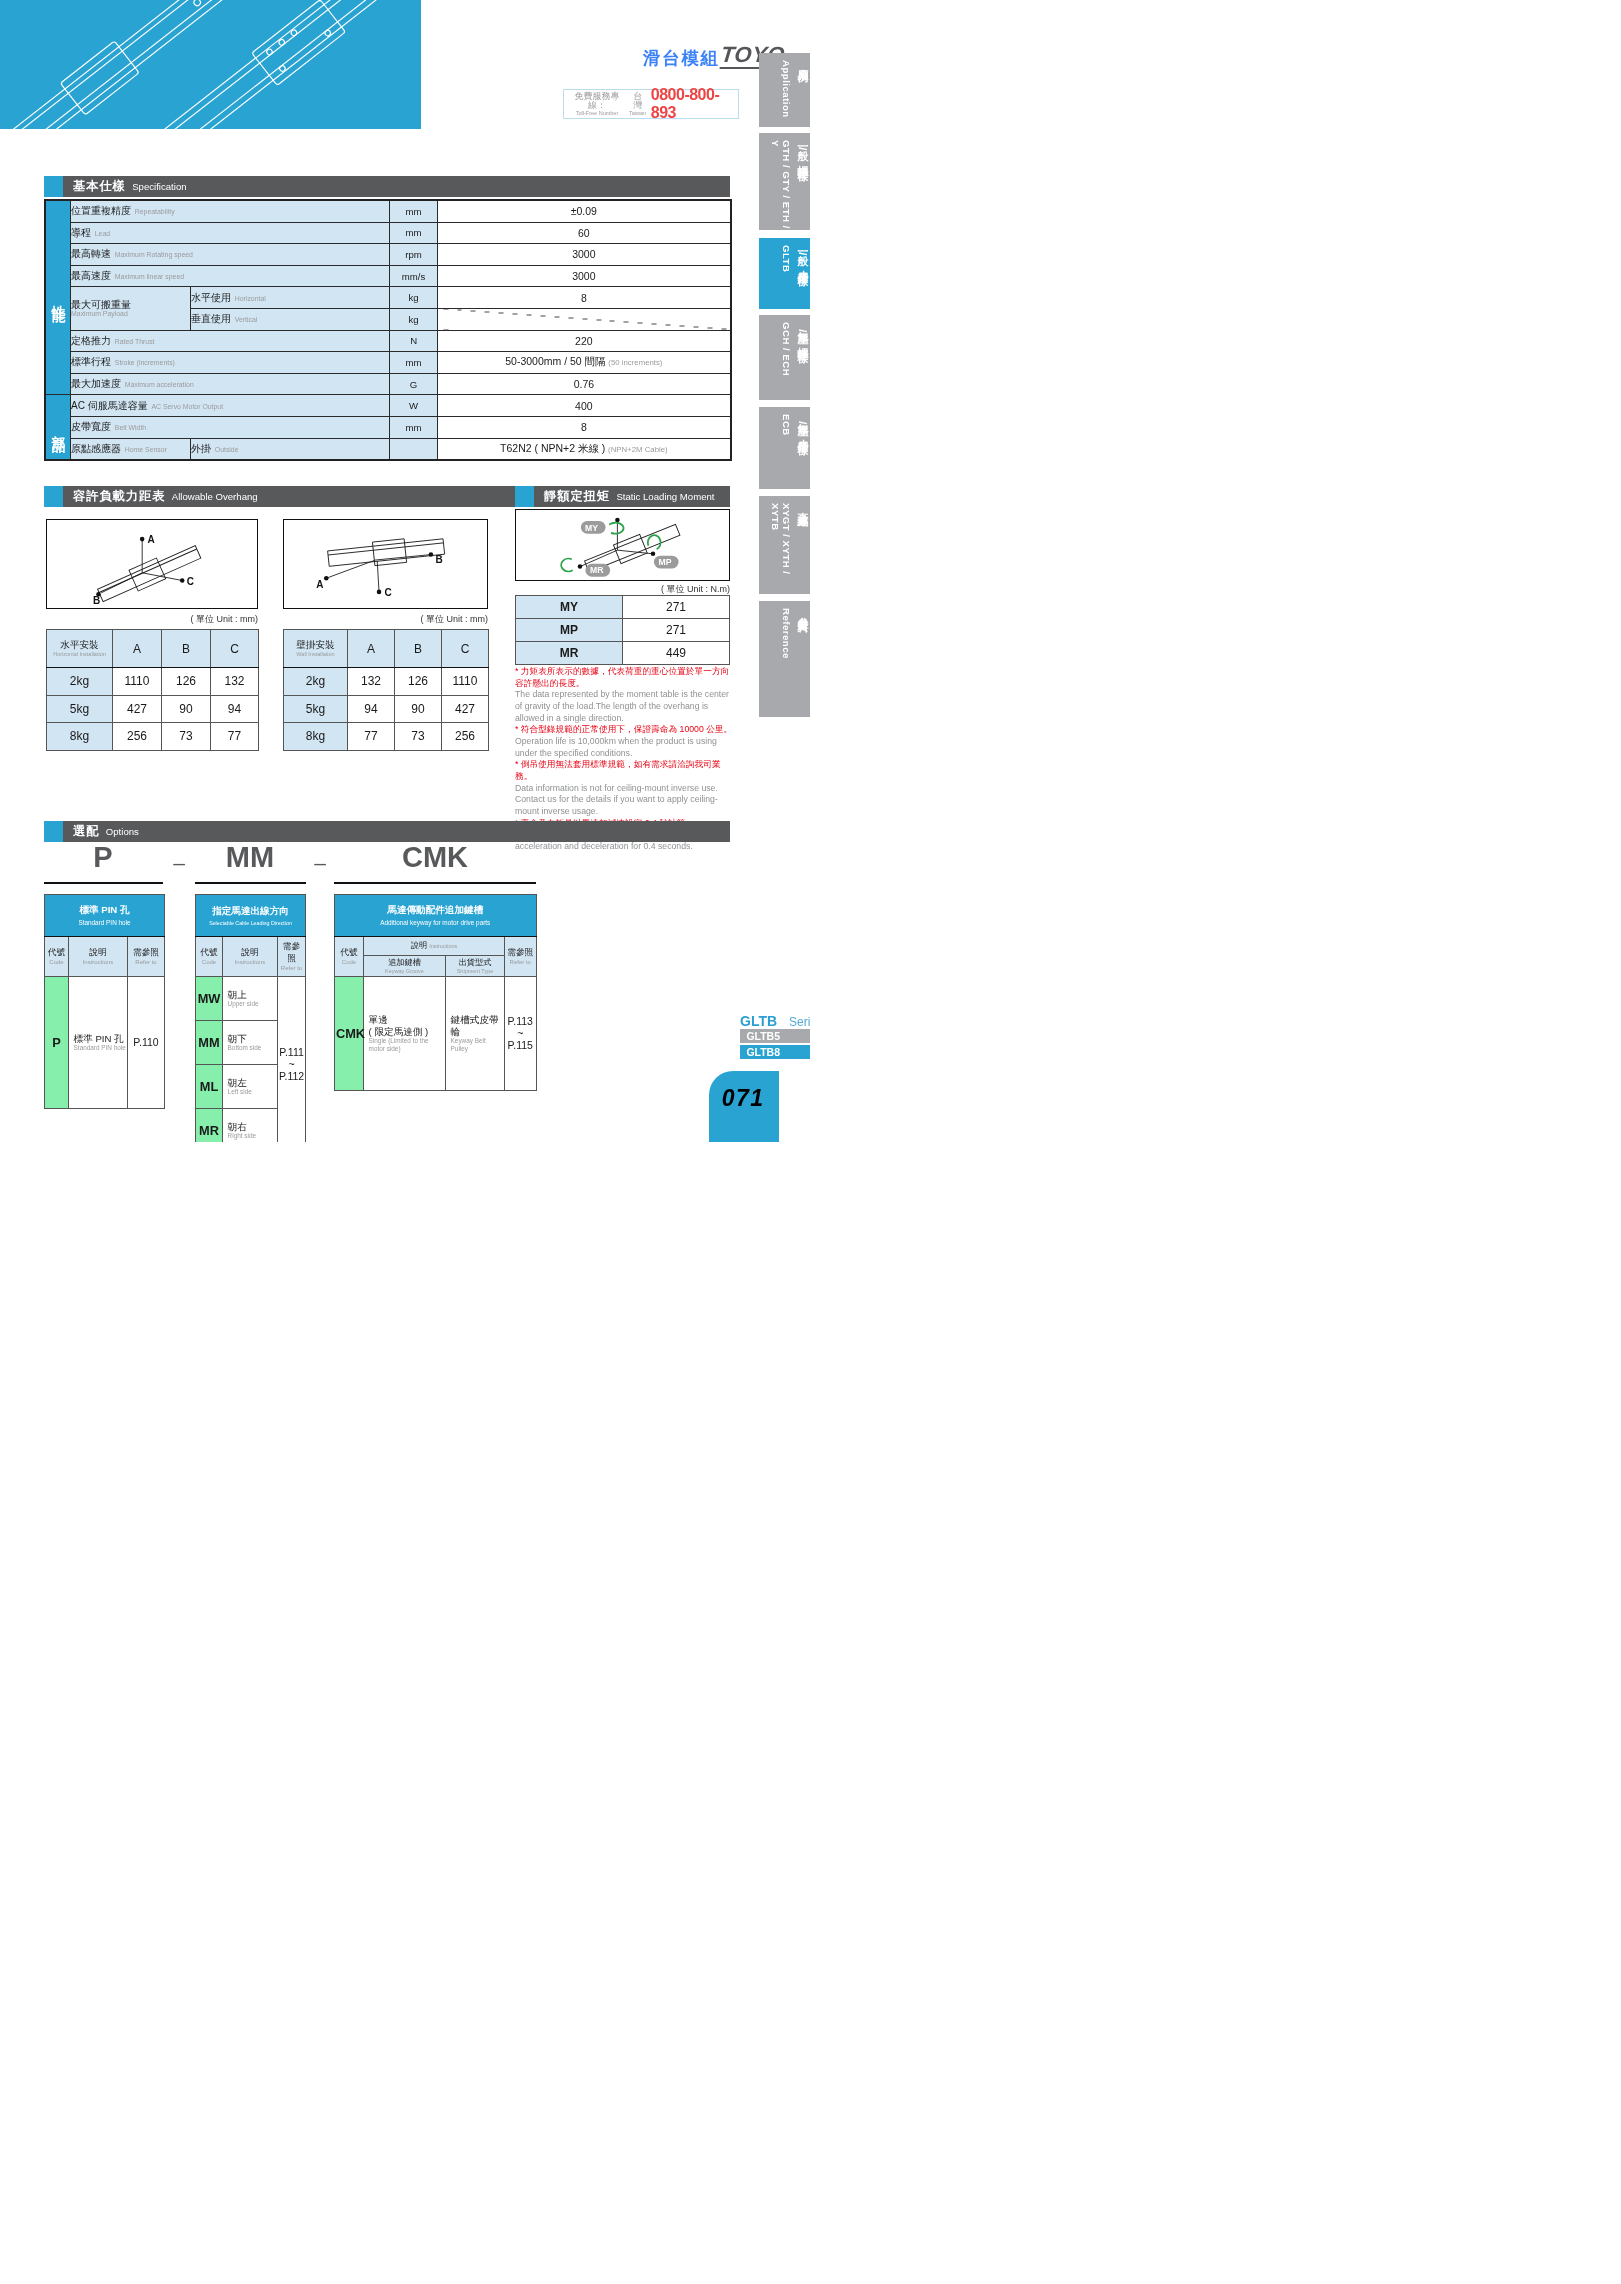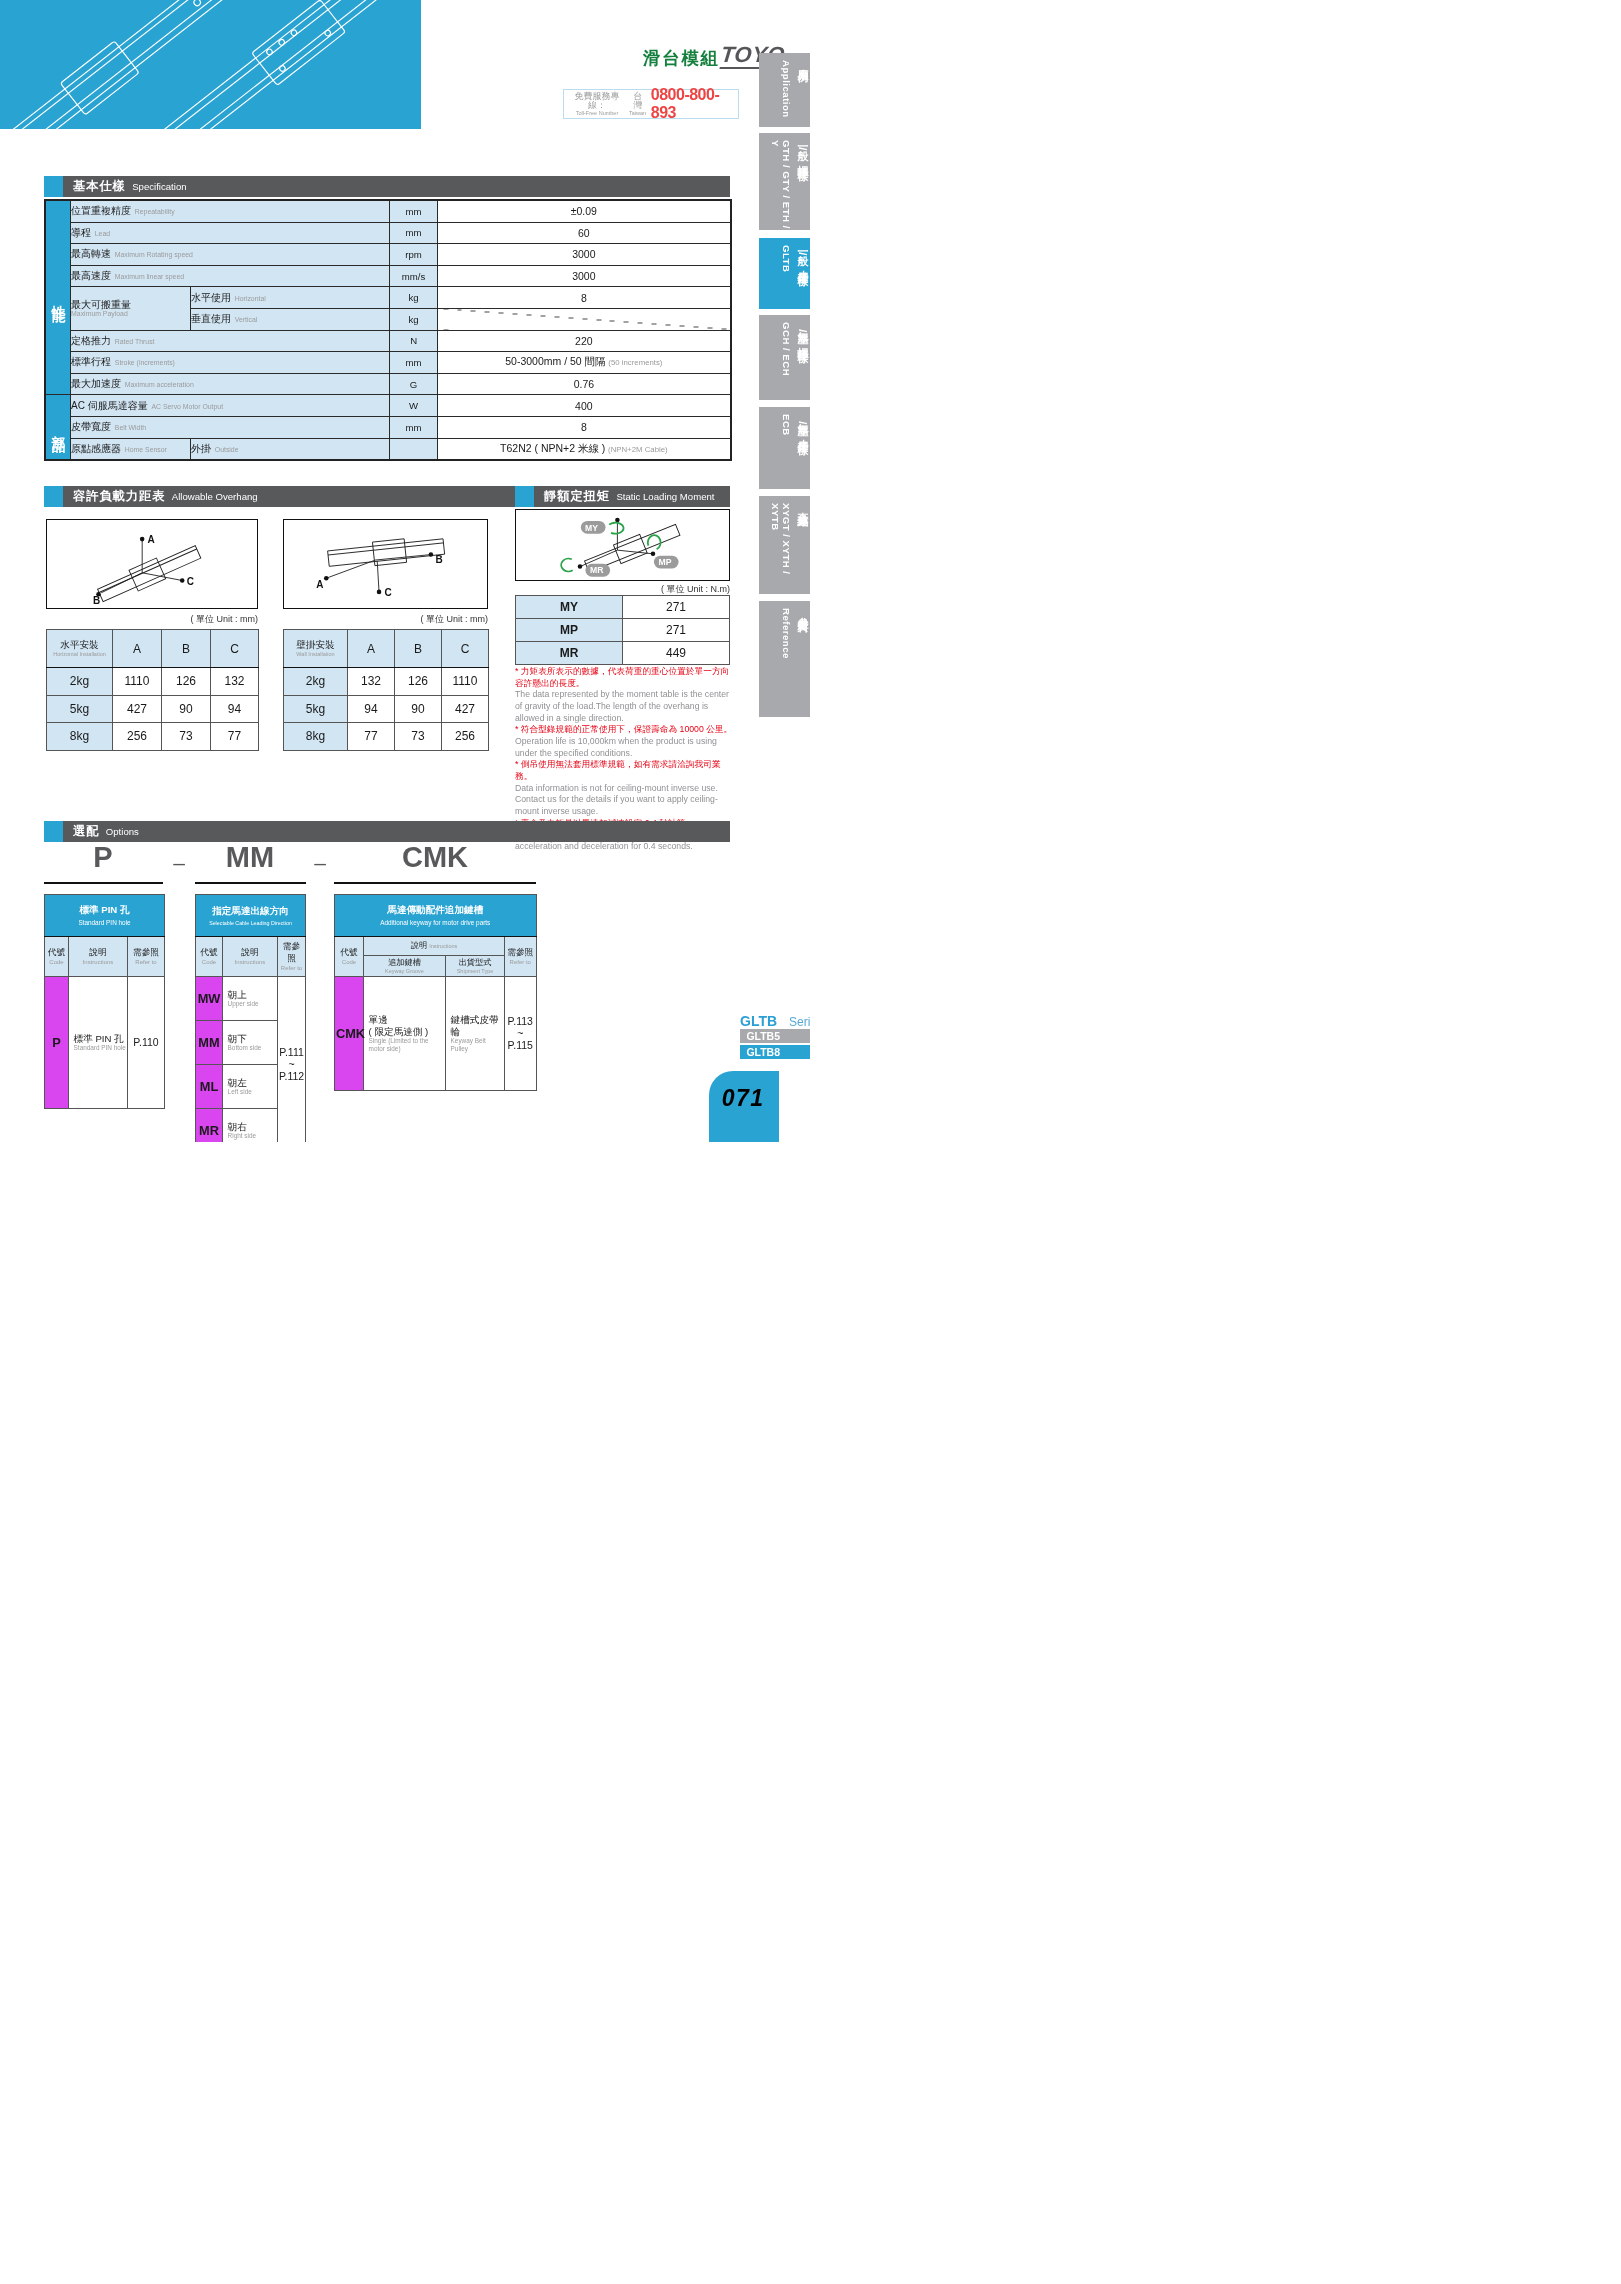--- a/index.html
+++ b/index.html
@@ -3,21 +3,21 @@
 <meta charset="utf-8">
 <style>
   html,body{margin:0;padding:0;}
   body{
     width:810px;height:1142px;position:relative;background:#fff;
     font-family:"Liberation Sans","DejaVu Sans",sans-serif;color:#1a1a1a;overflow:hidden;
   }
   
   .hero{position:absolute;left:0;top:0;width:421px;height:129px;background:#29a3d2;overflow:hidden;}
   
-  .product-zh{position:absolute;left:643px;top:46px;font-size:17.4px;font-weight:bold;color:#15803d;letter-spacing:1.8px;}
+  .product-zh{position:absolute;left:643px;top:46px;font-size:17.4px;font-weight:bold;color:#3b82f6;letter-spacing:1.8px;}
   .toyo{position:absolute;left:721px;top:42px;font-size:22px;font-weight:900;font-style:italic;color:#55565a;letter-spacing:0.5px;transform:skewX(-6deg);}
   .toyo span{border-bottom:2.3px solid #55565a;}
   .tollfree{position:absolute;left:563px;top:89px;width:176px;height:30px;border:0.9px solid #b9ddee;
     display:flex;align-items:center;gap:4.6px;padding:0 5.5px;box-sizing:border-box;}
   .tf-stack{text-align:center;line-height:1.05;}
   .tf-stack .zh{font-size:9px;color:#9b9b9b;}
   .tf-stack .en{font-size:5.5px;color:#9b9b9b;}
   .tf-num{font-size:16px;font-weight:bold;color:#ef4444;letter-spacing:-0.5px;}
   
   .tab{position:absolute;left:759px;width:51px;background:#a7a9ac;color:#fff;
@@ -90,21 +90,21 @@
   .ul1{left:44px;width:119px;} .ul2{left:195px;width:111px;} .ul3{left:334px;width:202px;}
   .opt{position:absolute;top:894px;}
   .opt table{border:1.4px solid #111;}
   .opt td{border:0.5px solid #555;text-align:center;padding:0.9px;}
   .opt .bluehd{background:#29a3d2;color:#fff;height:39px;border-bottom:0.9px solid #111;}
   .opt .bluehd .zh{font-size:9.6px;font-weight:bold;display:block;}
   .opt .bluehd .en{font-size:6.4px;display:block;margin-top:1.8px;}
   .opt .colhd{background:#d2e5f3;height:37px;}
   .opt .colhd .zh{font-size:8.7px;display:block;}
   .opt .colhd .en{font-size:6px;color:#9b9b9b;display:block;}
-  .opt .codec{background:#d946ef;font-size:12.8px;font-weight:bold;}
+  .opt .codec{background:#86efac;font-size:12.8px;font-weight:bold;}
   .opt .instr{text-align:left;padding-left:4.6px;background:#fff;}
   .opt .instr .zh{font-size:9.6px;display:block;line-height:1.2;}
   .opt .instr .en{font-size:6.4px;color:#9b9b9b;display:block;line-height:1.15;}
   .opt .refc{background:#fff;font-size:10.5px;}
   .optP{left:44px;} .optP table{width:119px;}
   .optM{left:195px;} .optM table{width:111px;}
   .optM .bluehd .en{font-size:5.3px;}
   .optC{left:334px;} .optC table{width:202px;}
   .optC .subhd{background:#d2e5f3;}
   .optC .subhd .zh{font-size:8.2px;display:block;}

